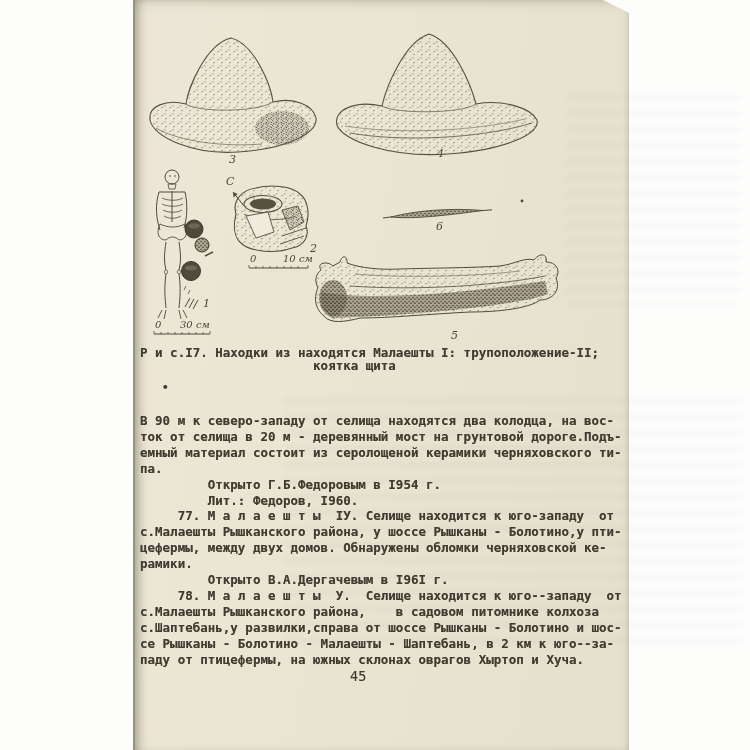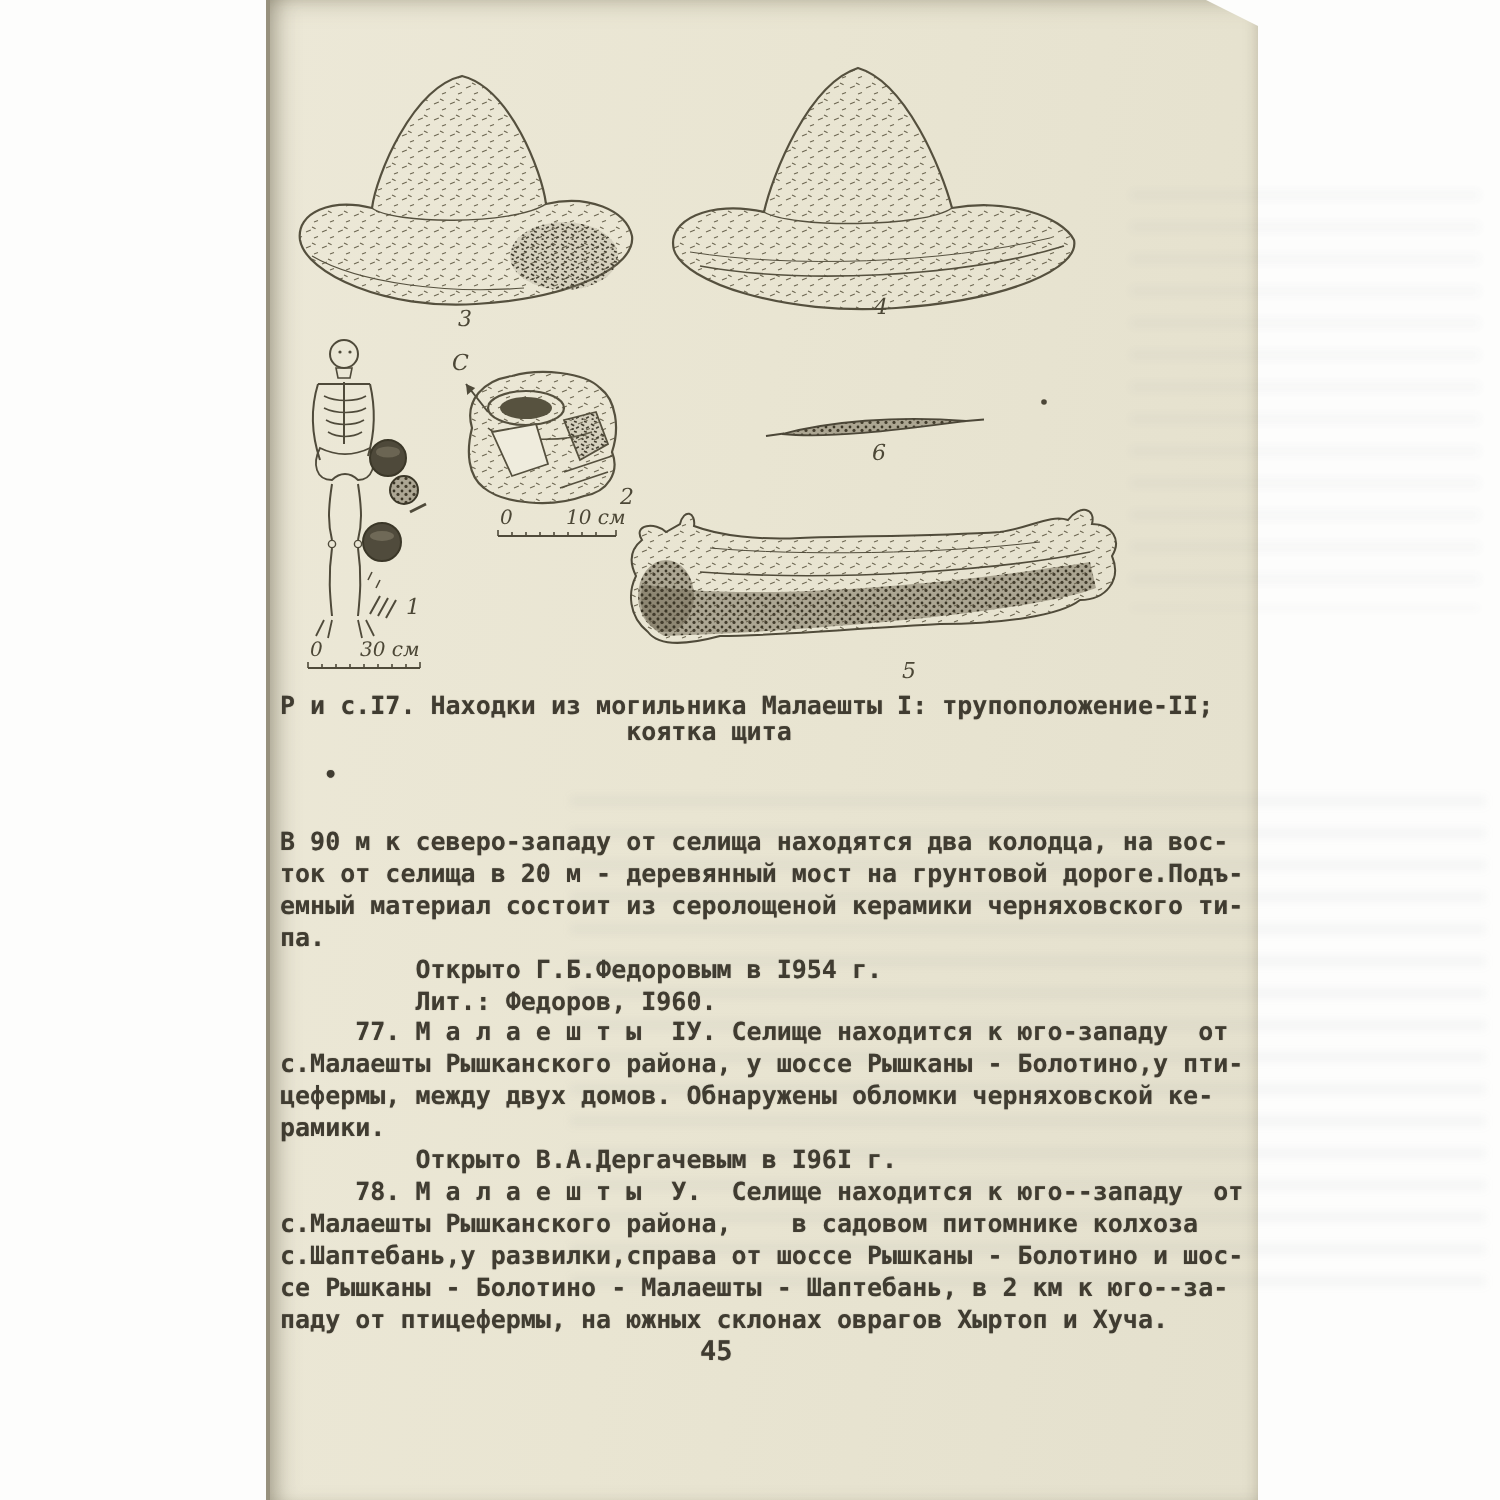--- a/index.html
+++ b/index.html
@@ -29,21 +29,21 @@
   }
   .bleed.b1{left:150px;top:398px;width:458px;height:255px;}
   .bleed.b2{left:430px;top:95px;width:175px;height:210px;opacity:.8;}
   .txt{
     position:absolute;color:#403c31;font-weight:700;
     font-size:12.5px;white-space:pre;
     text-shadow:0 0 .5px rgba(64,60,49,.5);
   }
   .caption{left:140px;top:346px;line-height:13.2px;}
   .bodytext{left:140px;top:413px;line-height:15.9px;}
-  .pagenum{left:350px;top:668px;font-size:13.5px;font-weight:700;}
+  .pagenum{left:350px;top:668px;font-size:13.5px;font-weight:400;}
   .bullet{left:162px;top:381px;font-size:11px;}
   svg text{
     font-family:"DejaVu Serif", serif;font-style:italic;
     fill:#4c4736;font-size:11px;font-weight:400;
   }
   svg text.sc{font-size:10px;}
 </style>
 </head>
 <body>
 
@@ -162,19 +162,19 @@
       C314,308 314,296 318,288 C314,280 316,274 321,270 Z"></path>
     <path d="M322,292 C360,300 450,296 545,281 L548,294 C520,305 420,315 332,318
       C321,312 318,300 322,292 Z" fill="url(#stipDark)" stroke="none"></path>
     <ellipse cx="333" cy="298" rx="14" ry="18" fill="url(#stipDark)" stroke="none"></ellipse>
     <path d="M350,286 C420,291 500,285 545,276" stroke-width="0.8"></path>
     <path d="M355,274 C400,278 470,277 520,271" stroke-width="0.5"></path>
   </g>
   <text x="451" y="339">5</text>
 </svg>
 
-<div class="txt caption"><div>Р и с.I7. Находки из могильника Малаешты I: трупоположение-II;</div><div>                       коятка щита</div></div>
+<div class="txt caption"><div>Р и с.I7. Находки из находятся Малаешты I: трупоположение-II;</div><div>                       коятка щита</div></div>
 
 <div class="txt bullet">•</div>
 
 <div class="txt bodytext"><div>В 90 м к северо-западу от селища находятся два колодца, на вос-</div><div>ток от селища в 20 м - деревянный мост на грунтовой дороге.Подъ-</div><div>емный материал состоит из серолощеной керамики черняховского ти-</div><div>па.</div><div>         Открыто Г.Б.Федоровым в I954 г.</div><div>         Лит.: Федоров, I960.</div><div>     77. М а л а е ш т ы  IУ. Селище находится к юго-западу  от</div><div>с.Малаешты Рышканского района, у шоссе Рышканы - Болотино,у пти-</div><div>цефермы, между двух домов. Обнаружены обломки черняховской ке-</div><div>рамики.</div><div>         Открыто В.А.Дергачевым в I96I г.</div><div>     78. М а л а е ш т ы  У.  Селище находится к юго--западу  от</div><div>с.Малаешты Рышканского района,    в садовом питомнике колхоза</div><div>с.Шаптебань,у развилки,справа от шоссе Рышканы - Болотино и шос-</div><div>се Рышканы - Болотино - Малаешты - Шаптебань, в 2 км к юго--за-</div><div>паду от птицефермы, на южных склонах оврагов Хыртоп и Хуча.</div></div>
 
 <div class="txt pagenum">45</div>
 
 </body></html>

